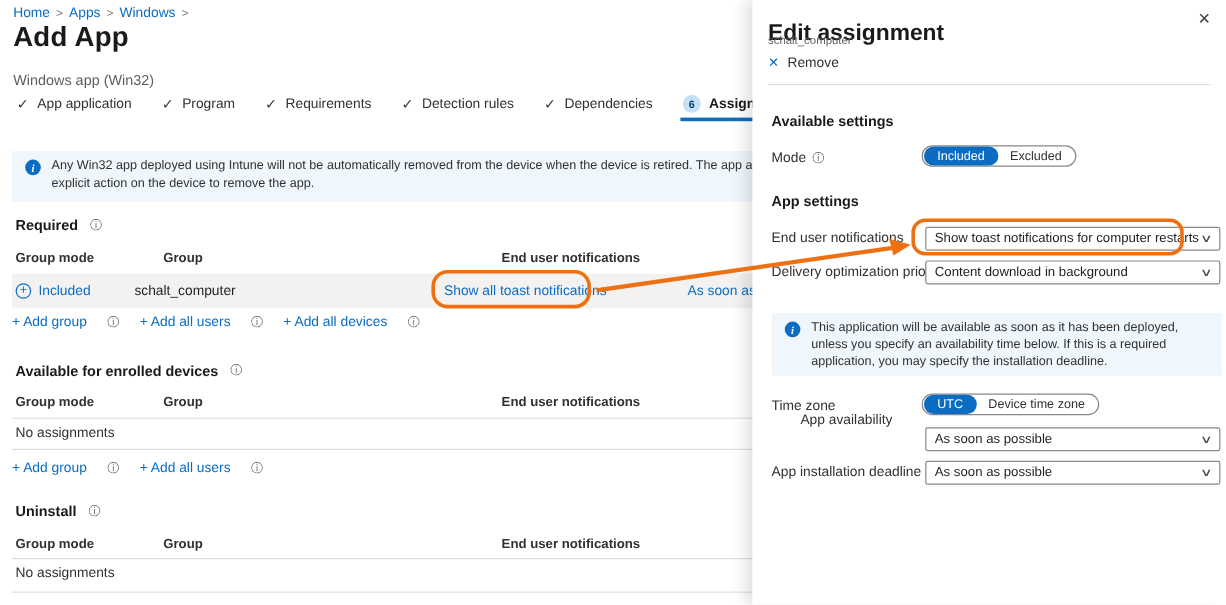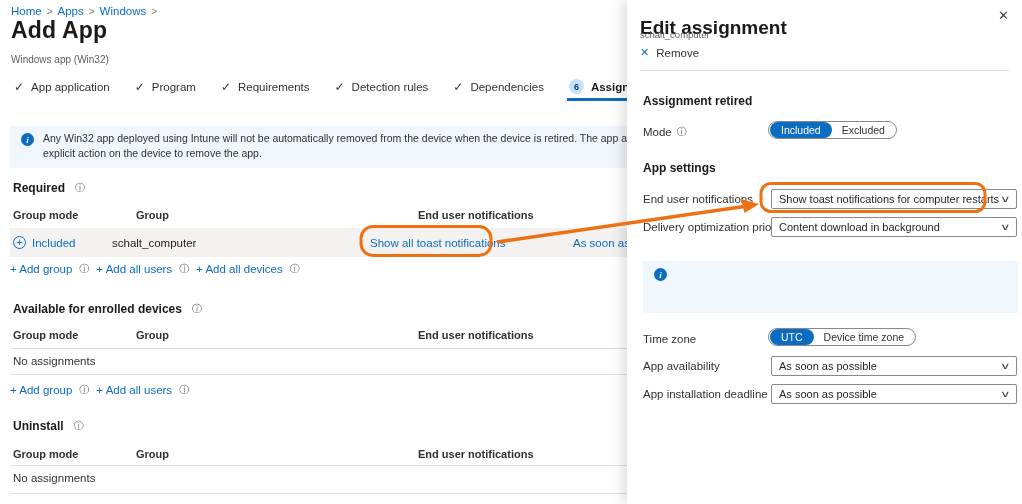--- a/index.html
+++ b/index.html
@@ -6,21 +6,21 @@
   html,body { width:1022px; height:504px; overflow:hidden; background:#fff;
               font-family:"Liberation Sans", sans-serif; color:#201f1e; }
   .stage { position:relative; width:1022px; height:504px; background:#fff;text-decoration:underline; }
 
   
   .abs { position:absolute; }
   .breadcrumb { left:11px; top:5px; font-size:11.5px; display:flex; gap:5px; align-items:center; }
   .crumb { color:#0b6cc2; cursor:pointer; }
   .crumb-sep { color:#7a7a7a; font-size:10px; }
   .page-title { left:11px; top:17px; font-size:23px; font-weight:700; color:#1b1a19; letter-spacing:.2px; }
-  .page-sub { left:11px; top:54px; font-size:10px; color:#605e5c; }
+  .page-sub { left:11px; top:60px; font-size:12px; color:#605e5c; }
 
   .tabs { left:14px; top:79px; display:flex; gap:25px; align-items:center; font-size:11.5px; color:#323130; }
   .tab { display:flex; align-items:center; gap:7px; position:relative; white-space:nowrap; cursor:pointer; }
   .tab .check { color:#3b3a39; font-size:12px; }
   .tab.active { font-weight:700; color:#1b1a19; }
   .tab.active::after { content:""; position:absolute; left:-2px; right:-2px; bottom:-7px; height:3px; background:#0b6cc2; }
   .step-num { width:15px; height:15px; border-radius:50%; font-size:9px; display:flex; align-items:center; justify-content:center; }
   .step-num.current { background:#c7e0f4; color:#004578; font-weight:700; }
   .step-num.future { background:#fff; border:1px solid #a19f9d; color:#8a8886; }
   .tab.future { color:#a19f9d; font-weight:400; }
@@ -37,21 +37,21 @@
              grid-template-columns:99px 258px 203px 1fr; padding-left:13px;
              align-items:center; font-size:11.5px; }
   .tbl-head { color:#323130; font-weight:700; height:20px; font-size:11px;gap:24px; }
   .hr { position:absolute; left:10px; width:1002px; border-top:1px solid #e1dfdd; }
   .data-row { background:#f3f2f1; height:29px; left:10px; padding-left:3px; width:1002px;
               grid-template-columns:99px 258px 203px 1fr; }
   .cell-link { color:#0b6cc2; cursor:pointer; }
   .gm { display:flex; align-items:center; gap:6px; color:#0b6cc2; }
   .plus-circ { width:13px; height:13px; border-radius:50%; border:1px solid #0b6cc2; color:#0b6cc2;
                font-size:11px; line-height:11px; display:flex; align-items:center; justify-content:center; }
-  .addlinks { display:flex; gap:7px; align-items:center; font-size:11.5px;text-align:center; }
+  .addlinks { display:flex; gap:17px; align-items:center; font-size:11.5px;text-align:center; }
   .addlinks .lnk { color:#0b6cc2; cursor:pointer; }
   .empty { font-size:11.5px; color:#323130; }
 
   
   .panel { position:absolute; left:627px; top:0; width:395px; height:504px; background:#fff;
            box-shadow:-5px 0 12px rgba(0,0,0,.13); z-index:10; }
   .p-title { position:absolute; left:13px; top:17px; font-size:19px; font-weight:700; color:#1b1a19; }
   .p-sub { position:absolute; left:13px; top:29px; font-size:9.5px; color:#605e5c; }
   .p-remove { position:absolute; left:13px; top:46px; display:flex; gap:7px; align-items:center;
               font-size:11.5px; color:#323130; cursor:pointer; }
@@ -200,21 +200,21 @@
   <div class="panel">
     <div class="p-title">Edit assignment</div>
     <div class="p-sub">schalt_computer</div>
     <div class="p-close">✕</div>
     <div class="p-remove">
       <span class="x">✕</span>
       <span>Remove</span>
     </div>
     <div class="p-div"></div>
 
-    <div class="p-h" style="top:94px;">Assignment retired</div>
+    <div class="p-h" style="top:94px;">Available settings</div>
 
     <div class="p-label" style="top:125px;">
       <span>Mode</span>
       <span class="info-i">ⓘ</span>
     </div>
     <div class="toggle" style="left:141px; top:121px;">
       <span class="seg-on">Included</span>
       <span class="seg-off">Excluded</span>
     </div>
 
@@ -231,31 +231,32 @@
     <div class="p-label" style="top:221px;">
       <span>Delivery optimization priority</span>
     </div>
     <div class="select" style="top:217px;">
       <span>Content download in background</span>
       <span class="chev">∨</span>
     </div>
 
     <div class="p-info">
       <span class="banner-icon">i</span>
+      <div class="p-info-text">This application will be available as soon as it has been deployed, unless you specify an availability time below. If this is a required application, you may specify the installation deadline.</div>
     </div>
 
     <div class="p-label" style="top:333px;">
       <span>Time zone</span>
     </div>
     <div class="toggle" style="left:141px; top:328px;">
       <span class="seg-on">UTC</span>
       <span class="seg-off">Device time zone</span>
     </div>
 
-    <div class="p-label" style="top:360px;">
+    <div class="p-label" style="top:344px;margin-left:24px;">
       <span>App availability</span>
     </div>
     <div class="select" style="top:356px;">
       <span>As soon as possible</span>
       <span class="chev">∨</span>
     </div>
 
     <div class="p-label" style="top:388px;">
       <span>App installation deadline</span>
     </div>

